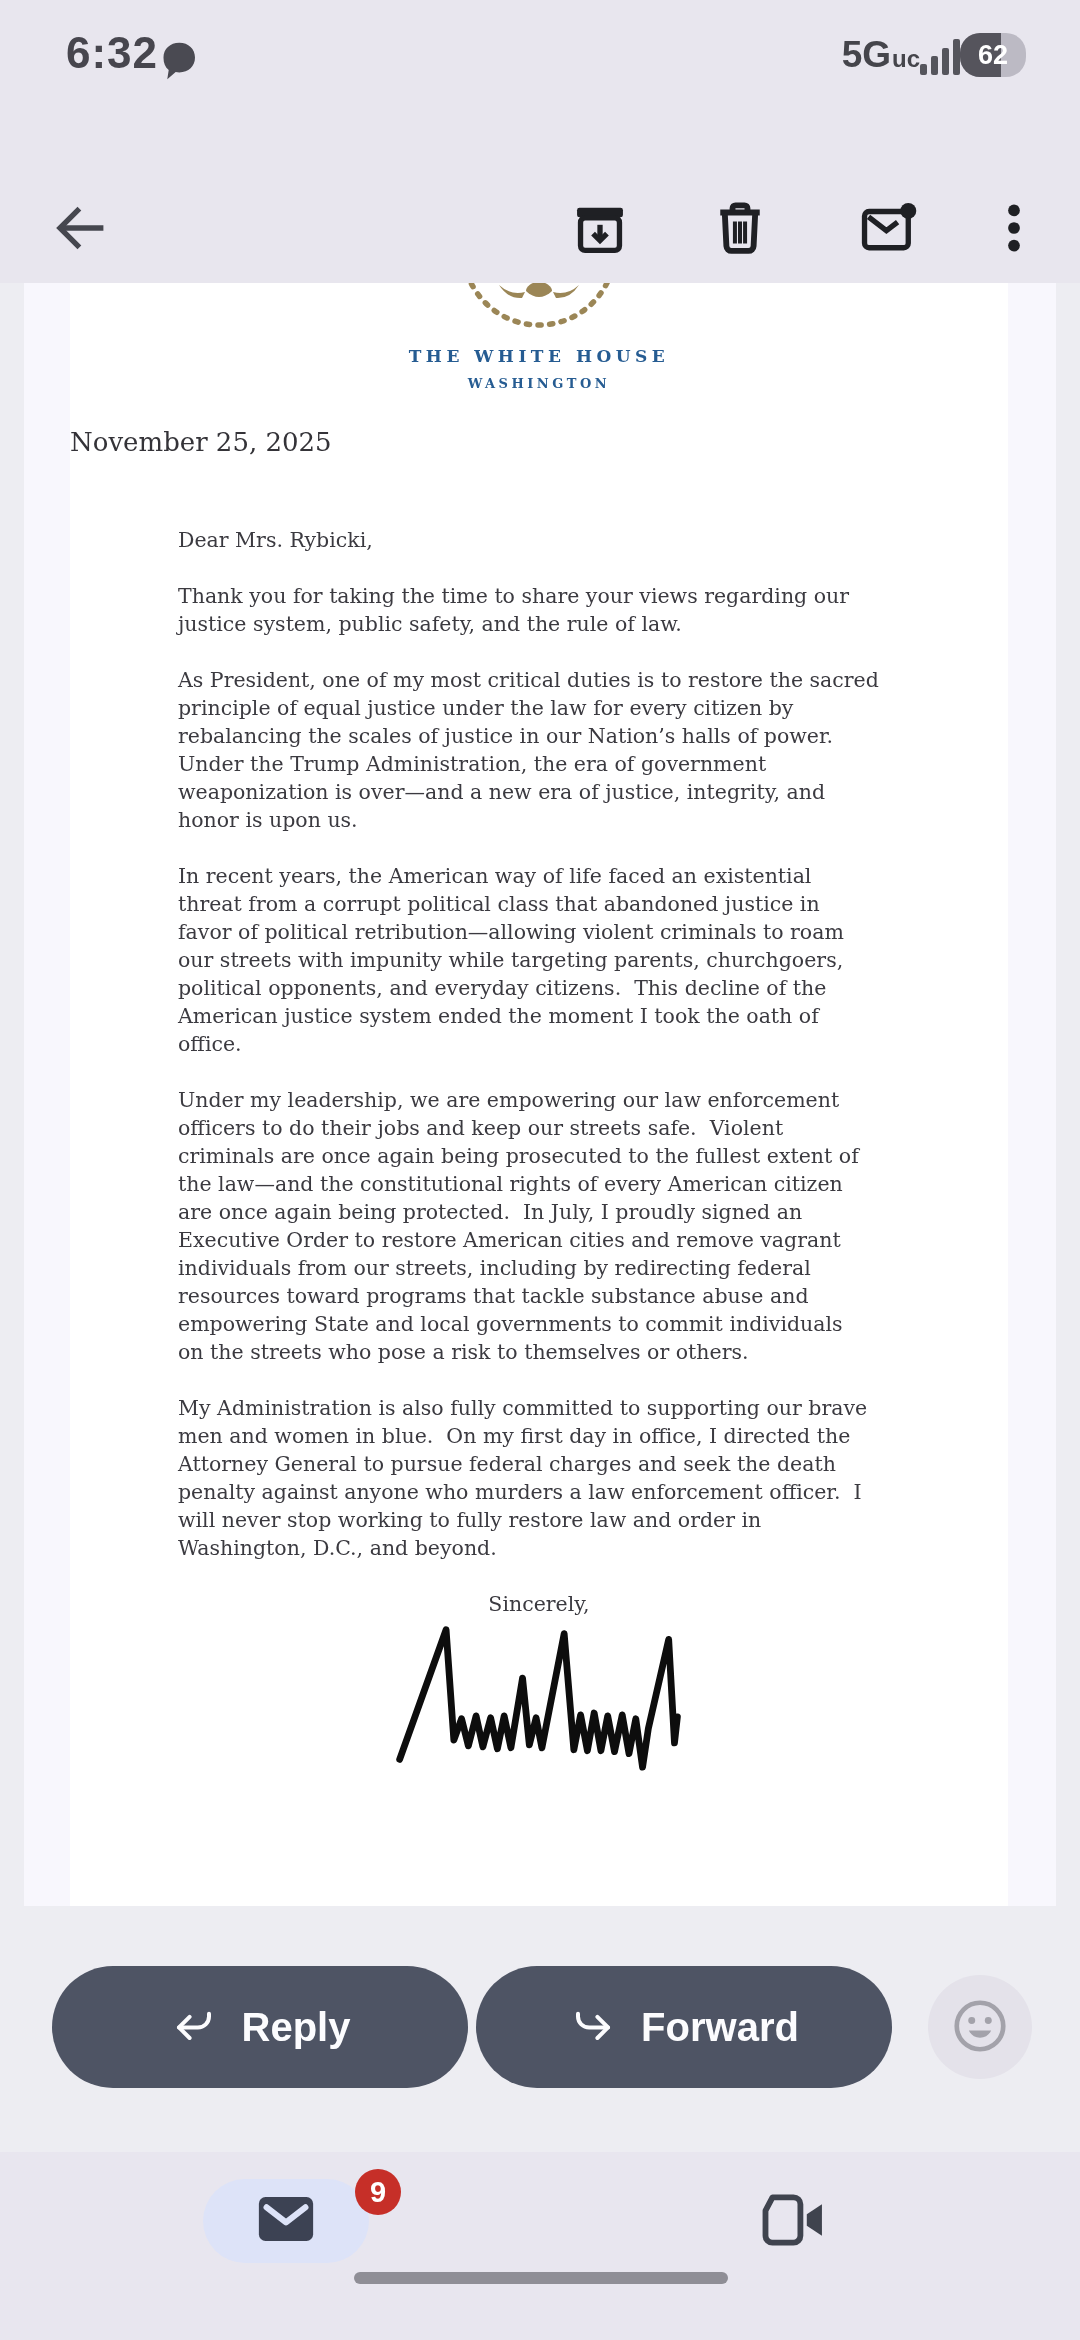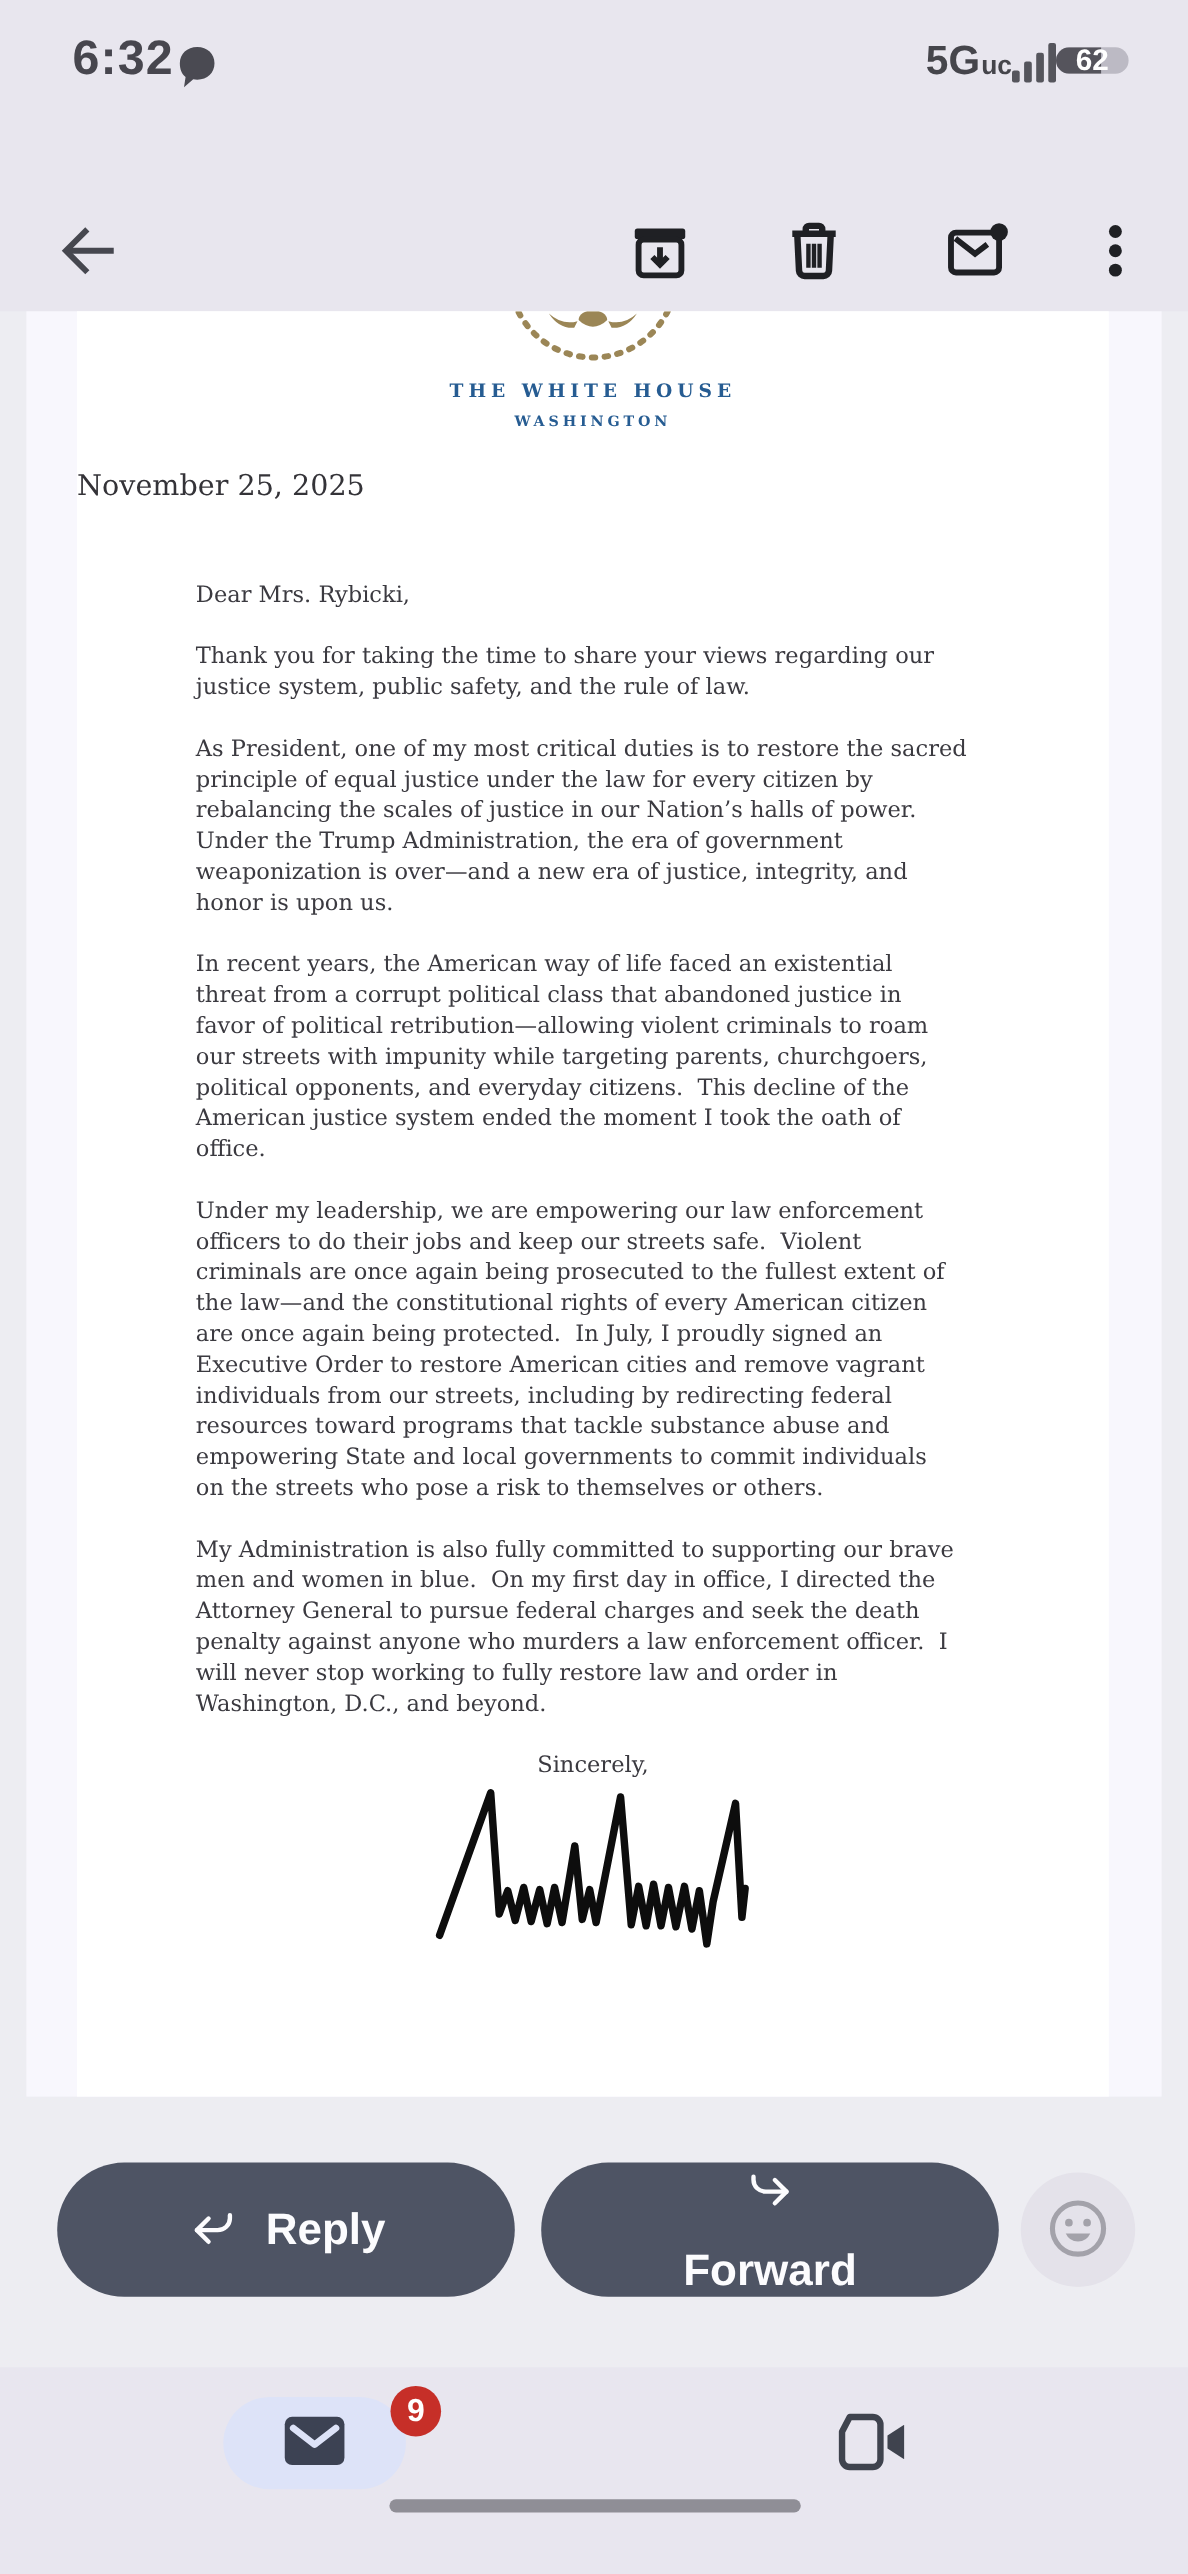--- a/index.html
+++ b/index.html
@@ -10,21 +10,21 @@
   .header-bg{position:absolute;left:0;top:0;width:1080px;height:283px;background:#e8e6ee;}
   .status-bar{position:absolute;left:0;top:0;width:1080px;height:110px;}
   .clock{position:absolute;left:66px;top:28px;font-size:44px;font-weight:700;color:#47464e;letter-spacing:1px;}
   .chat-bubble{position:absolute;left:160px;top:40px;}
   .status-right{position:absolute;right:54px;top:0;height:110px;display:flex;align-items:center;}
   .net{display:flex;align-items:baseline;color:#45454b;}
   .net .big{font-size:37px;font-weight:700;}
   .net .small{font-size:24px;font-weight:700;margin-left:1px;}
   .sigbars{display:flex;align-items:flex-end;gap:4px;height:40px;}
   .sigbars i{display:block;width:7px;background:#55555c;border-radius:2px;}
-  .battery{position:relative;width:66px;height:24px;border-radius:20px;background:#bcbac4;overflow:hidden;}
+  .battery{position:relative;width:66px;height:44px;border-radius:20px;background:#bcbac4;overflow:hidden;}
   .battery .fill{position:absolute;left:0;top:0;bottom:0;width:62%;background:#55545c;}
   .battery .pct{position:absolute;inset:0;display:flex;align-items:center;justify-content:center;
     font-size:27px;font-weight:700;color:#fff;}
 
   
   .toolbar{position:absolute;left:0;top:170px;width:1080px;height:120px;}
   .tbtn{position:absolute;top:0;width:96px;height:120px;display:flex;align-items:center;justify-content:center;}
   .tbtn svg{width:64px;height:64px;}
 
   
@@ -39,21 +39,21 @@
   .para{margin:28px 90px 0 108px;font-size:20.5px;line-height:28px;white-space:pre;}
   .closing{margin:28px 0 0 0;text-align:center;font-size:20.5px;line-height:28px;}
   .sig-wrap{margin-top:4px;text-align:center;}
 
   
   .pill{position:absolute;top:1966px;height:122px;border-radius:61px;background:#4e5464;border:none;
     display:flex;align-items:center;justify-content:center;gap:24px;cursor:pointer;}
   .pill .lbl{color:#fcfcfe;font-size:40px;font-weight:700;font-family:"Liberation Sans",sans-serif;}
   .pill svg{width:48px;height:48px;}
   .reply{left:52px;width:416px;}
-  .forward{left:492px;width:416px;flex-direction:column;}
+  .forward{left:476px;width:416px;}
   .emoji-btn{position:absolute;left:928px;top:1975px;width:104px;height:104px;border-radius:52px;
     background:#e4e2ea;border:none;display:flex;align-items:center;justify-content:center;cursor:pointer;}
   .emoji-btn svg{width:62px;height:62px;}
 
   
   .bottom-nav{position:absolute;left:0;top:2152px;width:1080px;height:188px;background:#e8e6ef;}
   .mail-tab{position:absolute;left:203px;top:27px;width:166px;height:84px;border-radius:42px;background:#dde3f8;
     display:flex;align-items:center;justify-content:center;cursor:pointer;}
   .mail-tab svg{width:62px;height:52px;}
   .badge{position:absolute;left:152px;top:-10px;width:46px;height:46px;border-radius:23px;background:#c62f28;

